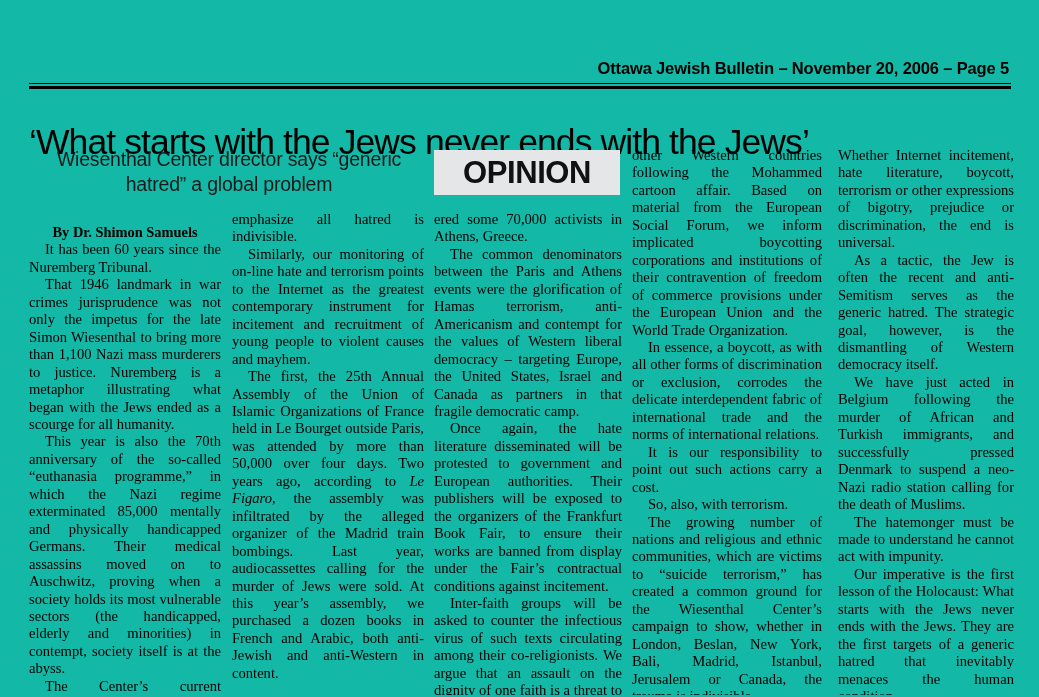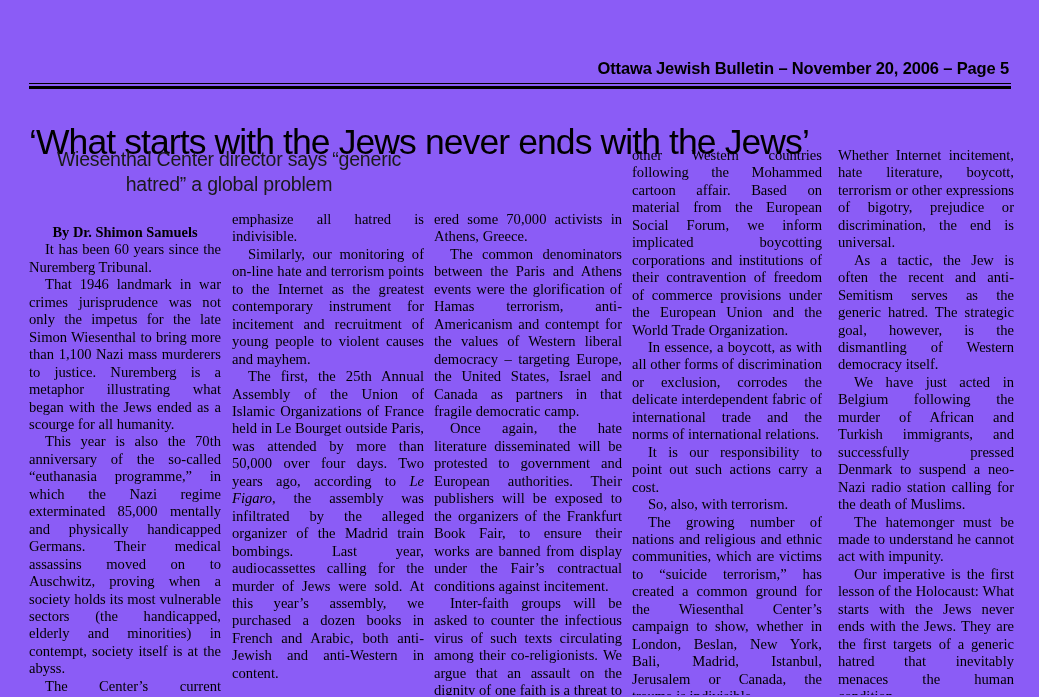--- a/index.html
+++ b/index.html
@@ -14,21 +14,21 @@
     overflow: hidden;
     font-family: "Liberation Serif", serif;
     color: #000000;
     position: relative;
   }
   .page {
     position: absolute;
     left: 0; top: 0;
     width: 1039px;
     height: 697px;
-    background: #8b5cf6;
+    background: #14b8a6;
   }
 
   
   .masthead {
     position: absolute;
     left: 29px;
     top: 58px;
     width: 982px;
     height: 30px;
     text-align: right;
@@ -151,20 +151,23 @@
   <div class="masthead">
     <span class="masthead-text">Ottawa Jewish Bulletin – November 20, 2006 – Page 5</span>
   </div>
   <div class="rule-thin"></div>
   <div class="rule-thick"></div>
 
   <h1 class="headline">‘What starts with the Jews never ends with the Jews’</h1>
 
   <div class="subhead">Wiesenthal Center director says “generic hatred” a global problem</div>
 
+  <div class="opinion-box">
+    <span class="opinion-label">OPINION</span>
+  </div>
 
   <div class="col" id="col1">
       <p class="byline">By Dr. Shimon Samuels</p>
       <p>It has been 60 years since the Nuremberg Tribunal.</p>
       <p>That 1946 landmark in war crimes jurisprudence was not only the impetus for the late Simon Wiesenthal to bring more than 1,100 Nazi mass murderers to justice. Nuremberg is a metaphor illustrating what began with the Jews ended as a scourge for all humanity.</p>
       <p>This year is also the 70th anniversary of the so-called “euthanasia programme,” in which the Nazi regime exterminated 85,000 mentally and physically handicapped Germans. Their medical assassins moved on to Auschwitz, proving when a society holds its most vulnerable sectors (the handicapped, elderly and minorities) in contempt, society itself is at the abyss.</p>
       <p>The Center’s current sponsorship of a high-school essay contest across Europe on “Nuremberg – The Lessons of War Crimes Trials” and an exhibition on “Nazi Euthanasia” is to</p>
     </div>
   <div class="col" id="col2">
       <p class="noindent">emphasize all hatred is indivisible.</p>

